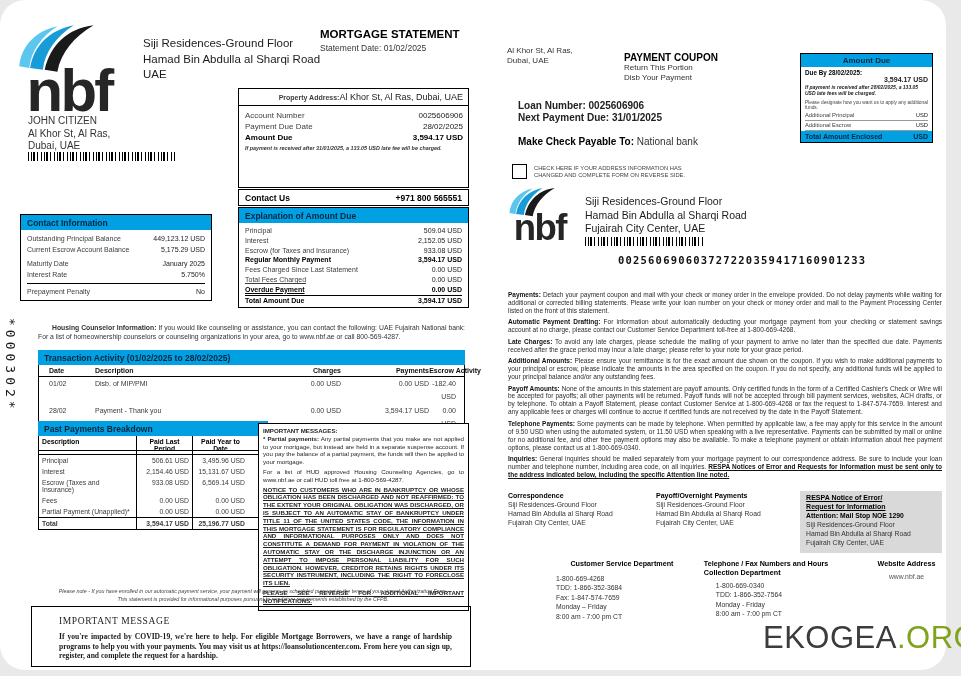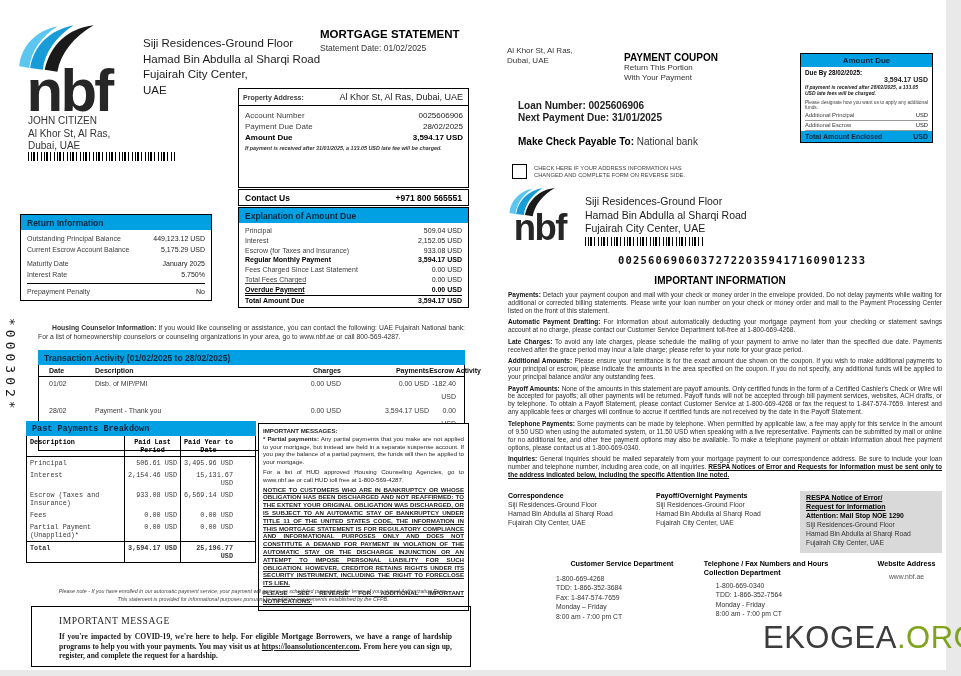--- a/index.html
+++ b/index.html
@@ -1,18 +1,18 @@
 <!DOCTYPE html>
 <html><head>
 <meta charset="utf-8">
 <style>
   * { margin:0; padding:0; box-sizing:border-box; }
   html,body { width:961px; height:676px; }
   body { background:#e9e9e9; font-family:"Liberation Sans",sans-serif; position:relative; overflow:hidden; color:#222; }
-  .sheet { position:absolute; left:0; top:0; width:946px; height:670px; background:#fff; }
+  .sheet { position:absolute; left:0; top:0; width:946px; height:670px; background:#fff;border-radius:25px; }
   .abs { position:absolute; }
 
   
   .bluebar { background:#00a0e3; color:#06263e; font-weight:bold; font-size:8.5px; padding:2.5px 6px; }
   .box { border:1px solid #000; background:#fff; }
   .kv { display:flex; justify-content:space-between; align-items:baseline; }
   .k { color:#3d3d3d; }
   .v { color:#222; text-align:right; }
   .bold .k, .bold .v { font-weight:bold; color:#000; }
   .ul .k { text-decoration:underline; }
@@ -26,58 +26,58 @@
   
   .logo-main { left:12px; top:22px; }
   .sender { left:143px; top:36px; font-size:11.5px; line-height:15.5px; color:#1c1c1c; }
   .title-blk { left:320px; top:28px; width:150px; text-align:left; }
   .title-blk .t { font-size:11.5px; font-weight:bold; color:#000; }
   .title-blk .d { font-size:8.5px; margin-top:3px; color:#333; }
   .recipient { left:28px; top:115px; font-size:10px; line-height:12.5px; color:#333; }
   .bc { background:repeating-linear-gradient(90deg,#000 0 1px,transparent 1px 3px,#000 3px 4px,transparent 4px 5px,#000 5px 7px,transparent 7px 9px,#000 9px 10px,transparent 10px 13px); }
   .bc1 { left:28px; top:152px; width:148px; height:9px; }
   .propbox { left:238px; top:88px; width:231px; height:100px; }
-  .prophead { display:flex; justify-content:space-between; align-items:baseline; padding:3px 5px 3px 4px; border-bottom:1px solid #000; }
+  .prophead { display:flex; justify-content:flex-end; align-items:baseline; padding:3px 5px 3px 4px; border-bottom:1px solid #000; }
   .prophead .k { font-size:7px; font-weight:bold; }
   .prophead .v { font-size:9px; }
   .proprows { padding:4px 5px 1px 6px; }
   .proprows .kv { font-size:8px; line-height:11px; }
   .propnote { padding:1px 6px; font-size:5.4px; font-style:italic; font-weight:bold; color:#333; }
   .contactrow { left:238px; top:189px; width:231px; height:17px; display:flex; justify-content:space-between; align-items:center; padding:0 6px; font-weight:bold; font-size:8.5px; color:#000; }
   .acctbox { left:20px; top:214px; width:192px; }
   .acctrows { padding:4px 6px 3px 6px; }
   .acctrows .kv { font-size:7px; line-height:10.5px; }
   .expbox { left:238px; top:207px; width:231px; }
   .exprows { padding:3px 6px 2px 6px; }
   .exprows .kv { font-size:7px; line-height:9.8px; }
   .sidecode { left:3px; top:318px; writing-mode:vertical-rl; font-family:"DejaVu Sans Mono",monospace; font-size:13px; letter-spacing:4px; color:#1a1a1a; }
   .housing { left:38px; top:324px; width:427px; font-size:6.8px; line-height:8.6px; text-align:justify; color:#333; text-indent:14px; }
   .txnbox { left:38px; top:350px; width:427px; }
   .txn-table { border:1px solid #000; border-top:none; height:86px; }
   .txn-grid { display:grid; grid-template-columns:46px 158px 88px 88px 1fr; padding:1px 8px 1px 10px; }
   .txn-head { font-weight:bold; font-size:7px; border-bottom:1px solid #000; padding-top:2px; padding-bottom:2px; color:#111; }
   .txn-row { font-size:7px; color:#3a3a3a; line-height:12.5px; }
   .txn-grid .r { text-align:right; }
-  .pastbox { left:26px; top:421px; width:230px;font-family:Liberation Mono, monospace; }
+  .pastbox { left:38px; top:421px; width:230px; }
   .past-table { border:1px solid #000; border-top:none; }
   .past-grid { display:grid; grid-template-columns:97px 56px 56px; }
   .past-grid .c { font-size:6.8px; padding:2px 3px; color:#3a3a3a; }
   .past-grid .c + .c { border-left:1px solid #000; text-align:right; }
   .past-head .c { font-weight:bold; color:#000; text-align:left; }
   .past-head { border-bottom:1px solid #000; }
   .past-head .c + .c { text-align:center; }
   .msgbox { left:258px; top:423px; width:211px; min-height:164px; padding:3px 4px; font-size:6.15px; line-height:7.8px; text-align:justify; color:#1f1f1f; }
   .msgbox .hd { font-weight:bold; }
   .msgbox p { margin-bottom:2px; }
   .caps { font-weight:bold; text-decoration:underline; }
   .footnotes { left:38px; top:588px; width:430px; text-align:center; font-size:5.3px; font-style:italic; color:#444; line-height:7.5px; }
   .covidbox { left:31px; top:606px; width:440px; height:61px; border:1.5px solid #000; padding:9px 18px 0 27px; font-family:"Liberation Serif",serif; }
   .covidbox .t { font-size:9.5px; letter-spacing:0.6px; color:#222; }
   .covidbox .p { margin-top:6px; font-size:7.6px; line-height:9.6px; font-weight:bold; color:#1a1a1a; text-align:justify; }
-  .covidbox .link { text-decoration:underline; }
+  .covidbox .link { }
 
   
   .r-recipient { left:507px; top:46px; width:90px; font-size:8px; line-height:10px; color:#333; text-align:justify; }
   .coupon-blk { left:624px; top:52px; }
   .coupon-blk .t { font-size:10px; font-weight:bold; color:#000; }
   .coupon-blk .s { font-size:8px; color:#333; line-height:10px; }
   .amtbox { left:800px; top:53px; width:133px; }
   .amtbox .bluebar { text-align:center; font-size:8px; padding:2px; }
   .amt-due { padding:2px 4px 0 4px; font-size:6.3px; font-weight:bold; color:#000; }
   .amt-val { padding:0 4px; font-size:7px; font-weight:bold; text-align:right; }
@@ -136,21 +136,20 @@
 
   <div class="abs logo-main">
     <svg width="118" height="92">
         <use href="#nbflogo"></use>
       </svg>
   </div>
 
   <div class="abs sender">
       <div>Siji Residences-Ground Floor</div>
       <div>Hamad Bin Abdulla al Sharqi Road</div>
-      <div>Fujairah City Center,</div>
       <div>UAE</div>
     </div>
 
   <div class="abs title-blk">
     <div class="t">MORTGAGE STATEMENT</div>
     <div class="d">Statement Date: 01/02/2025</div>
   </div>
 
   <div class="abs recipient">
       <div>JOHN  CITIZEN</div>
@@ -180,21 +179,21 @@
       </div>
     <div class="propnote">If payment is received after 31/01/2025, a 133.05 USD late fee will be charged.</div>
   </div>
 
   <div class="abs box contactrow">
     <span>Contact Us</span>
     <span>+971 800 565551</span>
   </div>
 
   <div class="abs box acctbox">
-    <div class="bluebar">Return Information</div>
+    <div class="bluebar">Contact Information</div>
     <div class="acctrows">
         <div class="kv">
         <span class="k">Outstanding Principal Balance</span>
         <span class="v">449,123.12 USD</span>
       </div>
         <div class="kv">
         <span class="k">Current Escrow Account Balance</span>
         <span class="v">5,175.29 USD</span>
       </div>
         <div class="kv gap">
@@ -353,21 +352,21 @@
   </div>
 
   <div class="abs r-recipient">
       <div>Al Khor St, Al Ras,</div>
       <div>Dubai, UAE</div>
     </div>
 
   <div class="abs coupon-blk">
     <div class="t">PAYMENT COUPON</div>
     <div class="s">Return This Portion</div>
-    <div class="s">With Your Payment</div>
+    <div class="s">Disb Your Payment</div>
   </div>
 
   <div class="abs box amtbox">
     <div class="bluebar">Amount Due</div>
     <div class="amt-due">Due By 28/02/2025:</div>
     <div class="amt-val">3,594.17 USD</div>
     <div class="amt-note">If payment is received after 28/02/2025, a 133.05 USD late fees will be charged.</div>
     <div class="amt-designate">Please designate how you want us to apply any additional funds.</div>
     <div class="amt-extra">
         <div class="kv">
@@ -406,21 +405,20 @@
 
   <div class="abs r-sender">
       <div>Siji Residences-Ground Floor</div>
       <div>Hamad Bin Abdulla al Sharqi Road</div>
       <div>Fujairah City Center, UAE</div>
     </div>
   <div class="abs bc bc2"></div>
 
   <div class="abs ocr">002560690603727220359417160901233</div>
 
-  <div class="abs info-title">IMPORTANT INFORMATION</div>
 
   <div class="abs paras">
       <p>
       <b>Payments:</b>
       <span>Detach your payment coupon and mail with your check or money order in the envelope provided. Do not delay payments while waiting for additional or corrected billing statements. Please write your loan number on your check or money order and mail to the Payment Processing Center listed on the front of this statement.</span>
       <b style="text-decoration:underline"></b>
     </p>
       <p>
       <b>Automatic Payment Drafting:</b>
       <span>For information about automatically deducting your mortgage payment from your checking or statement savings account at no charge, please contact our Customer Service Department toll-free at 1-800-669-4268.</span>

